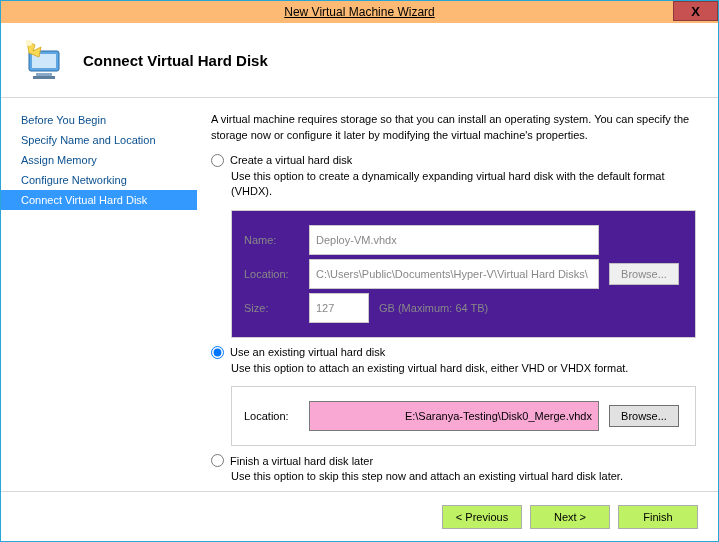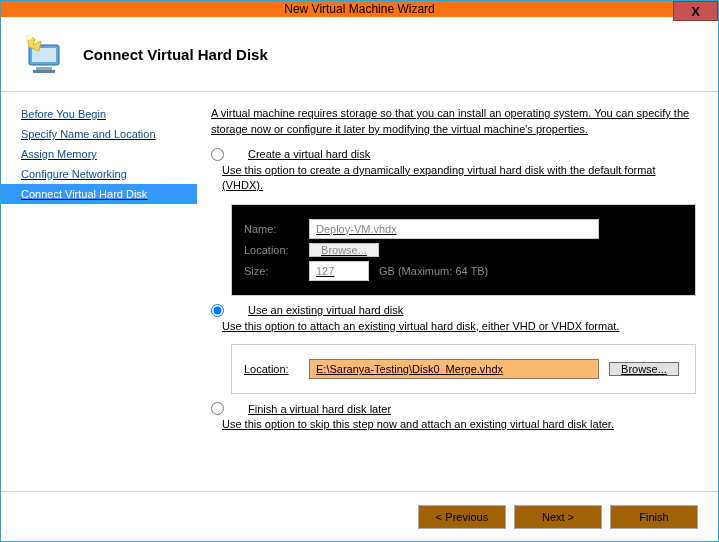--- a/index.html
+++ b/index.html
@@ -16,28 +16,29 @@
     }
     .window {
       width: 719px;
       height: 542px;
       border: 1px solid #2aa6d6;
       background: #fff;
       display: flex;
       flex-direction: column;
     }
     .titlebar {
-      height: 16px;
-      background: #f97316;
+      height: 22px;
+      background: #fdba74;
       display: flex;
       align-items: center;
       justify-content: center;
       position: relative;
       color: #000;
       font-size: 12px;
+      text-decoration: underline;
     }
     .titlebar .title {
       font-size: 12px;
       color: #000;
     }
     .close-btn {
       position: absolute;
       right: 0;
       top: 0;
       width: 45px;
@@ -65,21 +66,20 @@
     }
     .header h1 {
       font-size: 15px;
       font-weight: bold;
       color: #000;
     }
     .body {
       flex: 1;
       display: flex;
       min-height: 0;
-      text-decoration: underline;
     }
     .sidebar {
       width: 196px;
       padding-top: 12px;
       font-size: 11px;
     }
     .sidebar-item {
       padding: 4px 8px 4px 20px;
       color: #0a4f8f;
       cursor: pointer;
@@ -96,69 +96,70 @@
       color: #000;
       overflow: hidden;
     }
     .intro {
       line-height: 1.45;
       margin-bottom: 10px;
     }
     .option-row {
       display: flex;
       align-items: center;
-      gap: 24px;
+      gap: 6px;
       margin-top: 8px;
     }
     .option-label {
       font-size: 11px;
     }
     .option-desc {
-      margin-left: 11px;
+      margin-left: 20px;
       margin-top: 2px;
       font-size: 11px;
       color: #000;
       line-height: 1.4;
     }
     .create-box {
       margin: 10px 0 8px 20px;
       border: 1px solid #d0d0d0;
-      background: #000000;
+      background: #4c1d95;
       padding: 10px 12px;
       color: #888;
     }
     .form-row {
       display: flex;
       align-items: center;
       gap: 10px;
       margin: 4px 0;
       font-size: 11px;
     }
     .form-label {
       width: 55px;
       color: #888;
     }
     .form-input {
-      height: 20px;
+      height: 30px;
       border: 1px solid #c9c9c9;
       background: #fff;
       padding: 0 6px;
       font-size: 11px;
       color: #888;
     }
     .form-input.wide { width: 290px; }
     .form-input.narrow { width: 60px; text-align: left; }
     .form-input.enabled {
       color: #000;
       border: 1px solid #7a7a7a;
-      background: #fdba74;
+      background: #f9a8d4;
+      text-align: right;
     }
     .browse-btn {
       width: 70px;
-      height: 14px;
+      height: 22px;
       font-size: 11px;
       background: #efefef;
       border: 1px solid #c0c0c0;
       color: #888;
       cursor: default;
     }
     .browse-btn.enabled {
       background: #e1e1e1;
       border: 1px solid #707070;
       color: #000;
@@ -175,24 +176,24 @@
     .footer {
       height: 50px;
       border-top: 1px solid #d8d8d8;
       display: flex;
       align-items: center;
       justify-content: flex-end;
       padding-right: 20px;
       gap: 8px;
     }
     .footer button {
-      width: 88px;
+      width: 80px;
       height: 24px;
       font-size: 11px;
-      background: #a16207;
+      background: #bef264;
       border: 1px solid #acacac;
       cursor: pointer;
     }
     input[type="radio"]{
       width: 13px;
       height: 13px;
     }
     .suffix {
       color: #888;
       font-size: 11px;
@@ -238,20 +239,21 @@
         <span class="option-label">Create a virtual hard disk</span>
       </div>
       <div class="option-desc">Use this option to create a dynamically expanding virtual hard disk with the default format (VHDX).</div>
       <div class="create-box">
         <div class="form-row">
           <span class="form-label">Name:</span>
           <input class="form-input wide" disabled="" value="Deploy-VM.vhdx" style="">
         </div>
         <div class="form-row">
           <span class="form-label">Location:</span>
+          <input class="form-input wide" disabled="" value="C:\Users\Public\Documents\Hyper-V\Virtual Hard Disks\" style="">
           <button class="browse-btn" disabled="">Browse...</button>
         </div>
         <div class="form-row">
           <span class="form-label">Size:</span>
           <input class="form-input narrow" disabled="" value="127" style="">
           <span class="suffix">GB (Maximum: 64 TB)</span>
         </div>
       </div>
 
       <div class="option-row">

